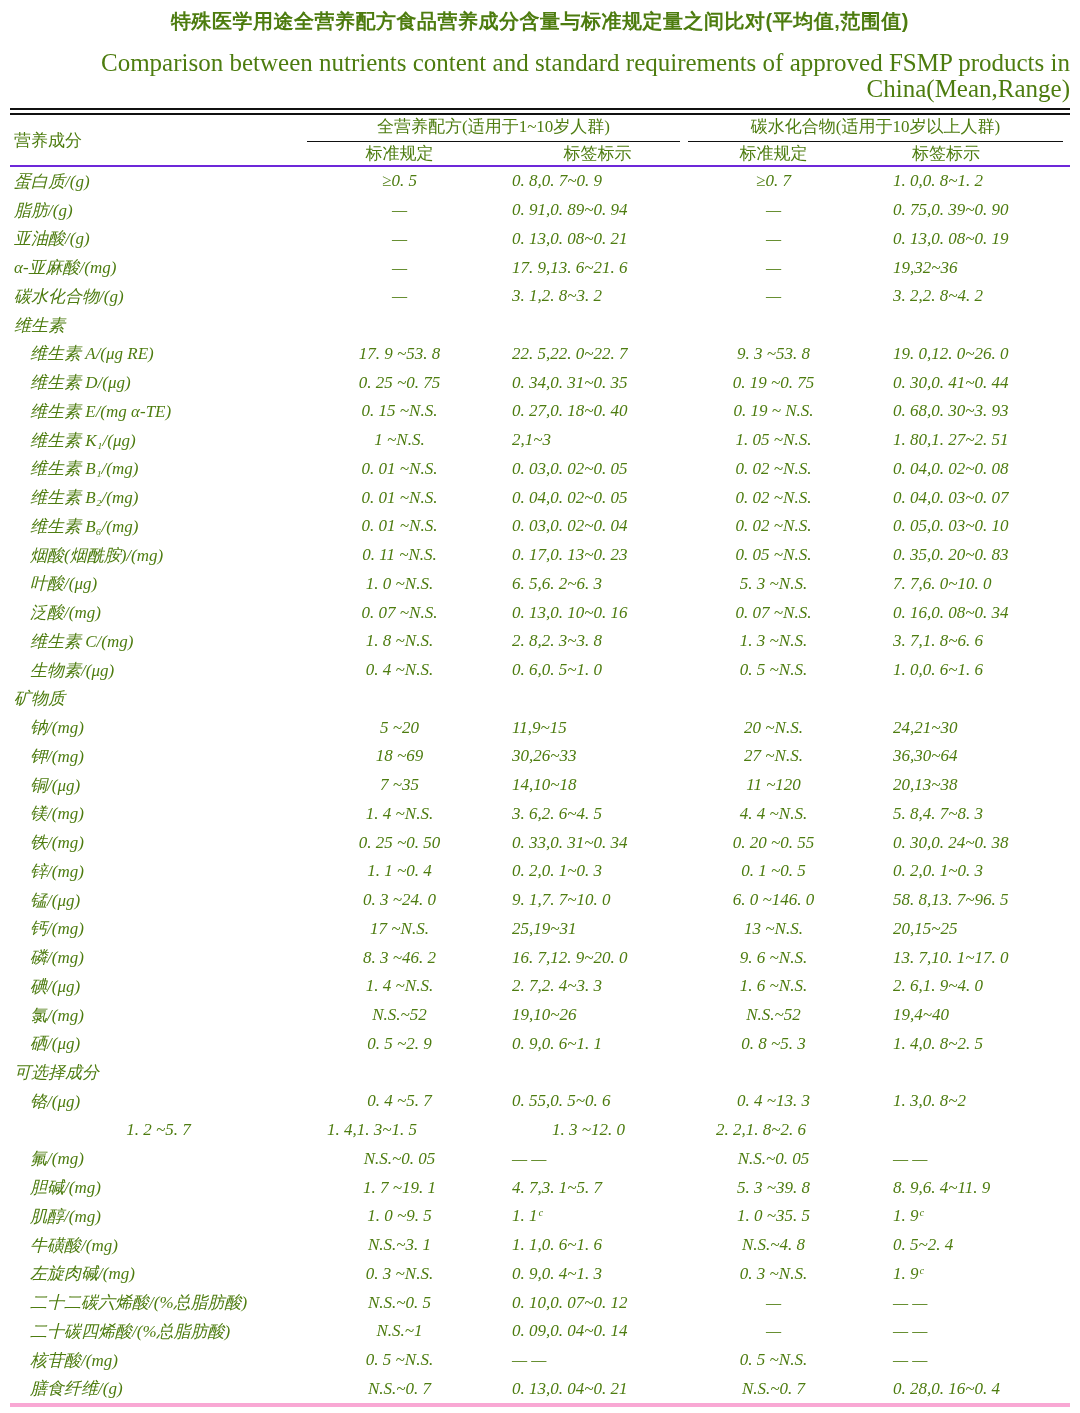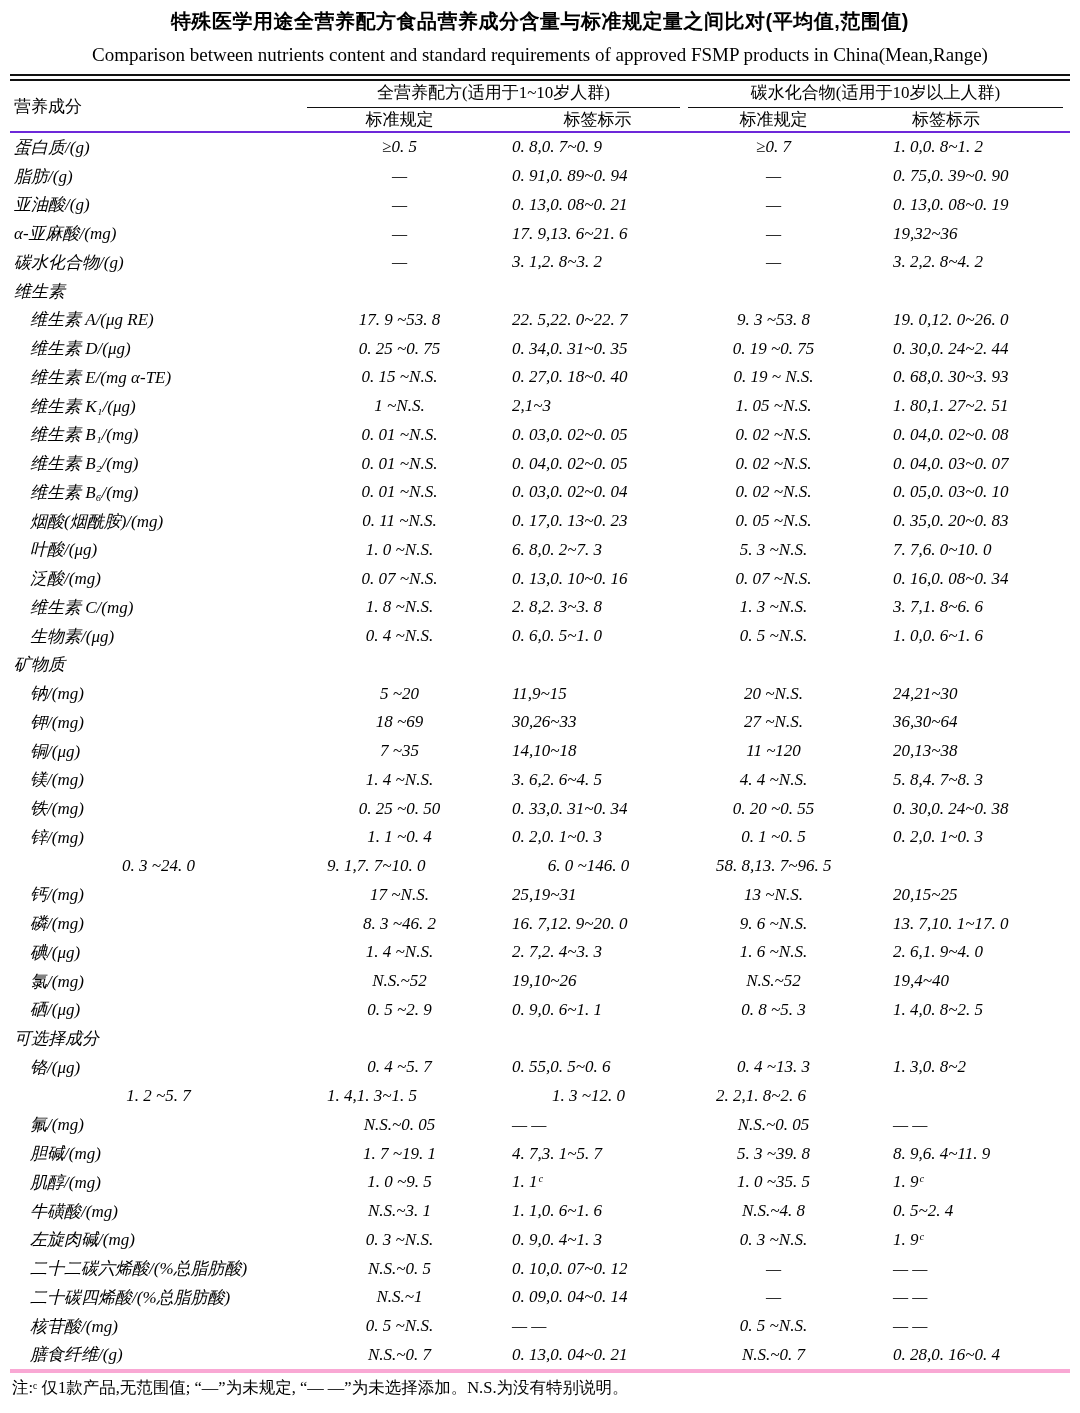--- a/index.html
+++ b/index.html
@@ -1,38 +1,38 @@
 <!DOCTYPE html>
 <html><head>
 <meta charset="utf-8">
 <style>
   html,body{margin:0;padding:0;background:#f4f4f2;}
   .page{
     position:relative;
     width:1080px;height:1413px;
     background:#ffffff;
-    color:#000000;
+    color:#4d7c0f;
     font-family:"Liberation Serif","DejaVu Serif",serif;
     box-sizing:border-box;
     padding:8px 10px 0 10px;
     overflow:hidden;
   }
   .title-zh{
     text-align:center;
     font-family:"Liberation Sans","DejaVu Sans",sans-serif;
     font-weight:bold;
     font-size:20px;
     line-height:26px;
     letter-spacing:0.5px;
   }
   .title-en{
-    text-align:center;
-    font-size:19px;
+    text-align:right;
+    font-size:25px;
     line-height:26px;
-    margin-top:8px;
+    margin-top:16px;
   }
   .rule-double{
     margin-top:6px;
     height:3px;
     border-top:2px solid #111;
     border-bottom:2px solid #111;
   }
   .hgrid{
     display:grid;
     grid-template-columns:297px 185px 193px 177px 208px;
@@ -156,21 +156,21 @@
     <div class="c std">17. 9 ~53. 8</div>
     <div class="c lbl1">22. 5,22. 0~22. 7</div>
     <div class="c std">9. 3 ~53. 8</div>
     <div class="c lbl2">19. 0,12. 0~26. 0</div>
   </div>
       <div class="row">
     <div class="c label indent">维生素 D/(μg)</div>
     <div class="c std">0. 25 ~0. 75</div>
     <div class="c lbl1">0. 34,0. 31~0. 35</div>
     <div class="c std">0. 19 ~0. 75</div>
-    <div class="c lbl2">0. 30,0. 24~2. 44</div>
+    <div class="c lbl2">0. 30,0. 41~0. 44</div>
   </div>
       <div class="row">
     <div class="c label indent">维生素 E/(mg α-TE)</div>
     <div class="c std">0. 15 ~N.S.</div>
     <div class="c lbl1">0. 27,0. 18~0. 40</div>
     <div class="c std">0. 19 ~ N.S.</div>
     <div class="c lbl2">0. 68,0. 30~3. 93</div>
   </div>
       <div class="row">
     <div class="c label indent">维生素 K₁/(μg)</div>
@@ -203,21 +203,21 @@
       <div class="row">
     <div class="c label indent">烟酸(烟酰胺)/(mg)</div>
     <div class="c std">0. 11 ~N.S.</div>
     <div class="c lbl1">0. 17,0. 13~0. 23</div>
     <div class="c std">0. 05 ~N.S.</div>
     <div class="c lbl2">0. 35,0. 20~0. 83</div>
   </div>
       <div class="row">
     <div class="c label indent">叶酸/(μg)</div>
     <div class="c std">1. 0 ~N.S.</div>
-    <div class="c lbl1">6. 8,0. 2~7. 3</div>
+    <div class="c lbl1">6. 5,6. 2~6. 3</div>
     <div class="c std">5. 3 ~N.S.</div>
     <div class="c lbl2">7. 7,6. 0~10. 0</div>
   </div>
       <div class="row">
     <div class="c label indent">泛酸/(mg)</div>
     <div class="c std">0. 07 ~N.S.</div>
     <div class="c lbl1">0. 13,0. 10~0. 16</div>
     <div class="c std">0. 07 ~N.S.</div>
     <div class="c lbl2">0. 16,0. 08~0. 34</div>
   </div>
@@ -278,20 +278,21 @@
     <div class="c lbl2">0. 30,0. 24~0. 38</div>
   </div>
       <div class="row">
     <div class="c label indent">锌/(mg)</div>
     <div class="c std">1. 1 ~0. 4</div>
     <div class="c lbl1">0. 2,0. 1~0. 3</div>
     <div class="c std">0. 1 ~0. 5</div>
     <div class="c lbl2">0. 2,0. 1~0. 3</div>
   </div>
       <div class="row">
+    <div class="c label indent">锰/(μg)</div>
     <div class="c std">0. 3 ~24. 0</div>
     <div class="c lbl1">9. 1,7. 7~10. 0</div>
     <div class="c std">6. 0 ~146. 0</div>
     <div class="c lbl2">58. 8,13. 7~96. 5</div>
   </div>
       <div class="row">
     <div class="c label indent">钙/(mg)</div>
     <div class="c std">17 ~N.S.</div>
     <div class="c lbl1">25,19~31</div>
     <div class="c std">13 ~N.S.</div>

